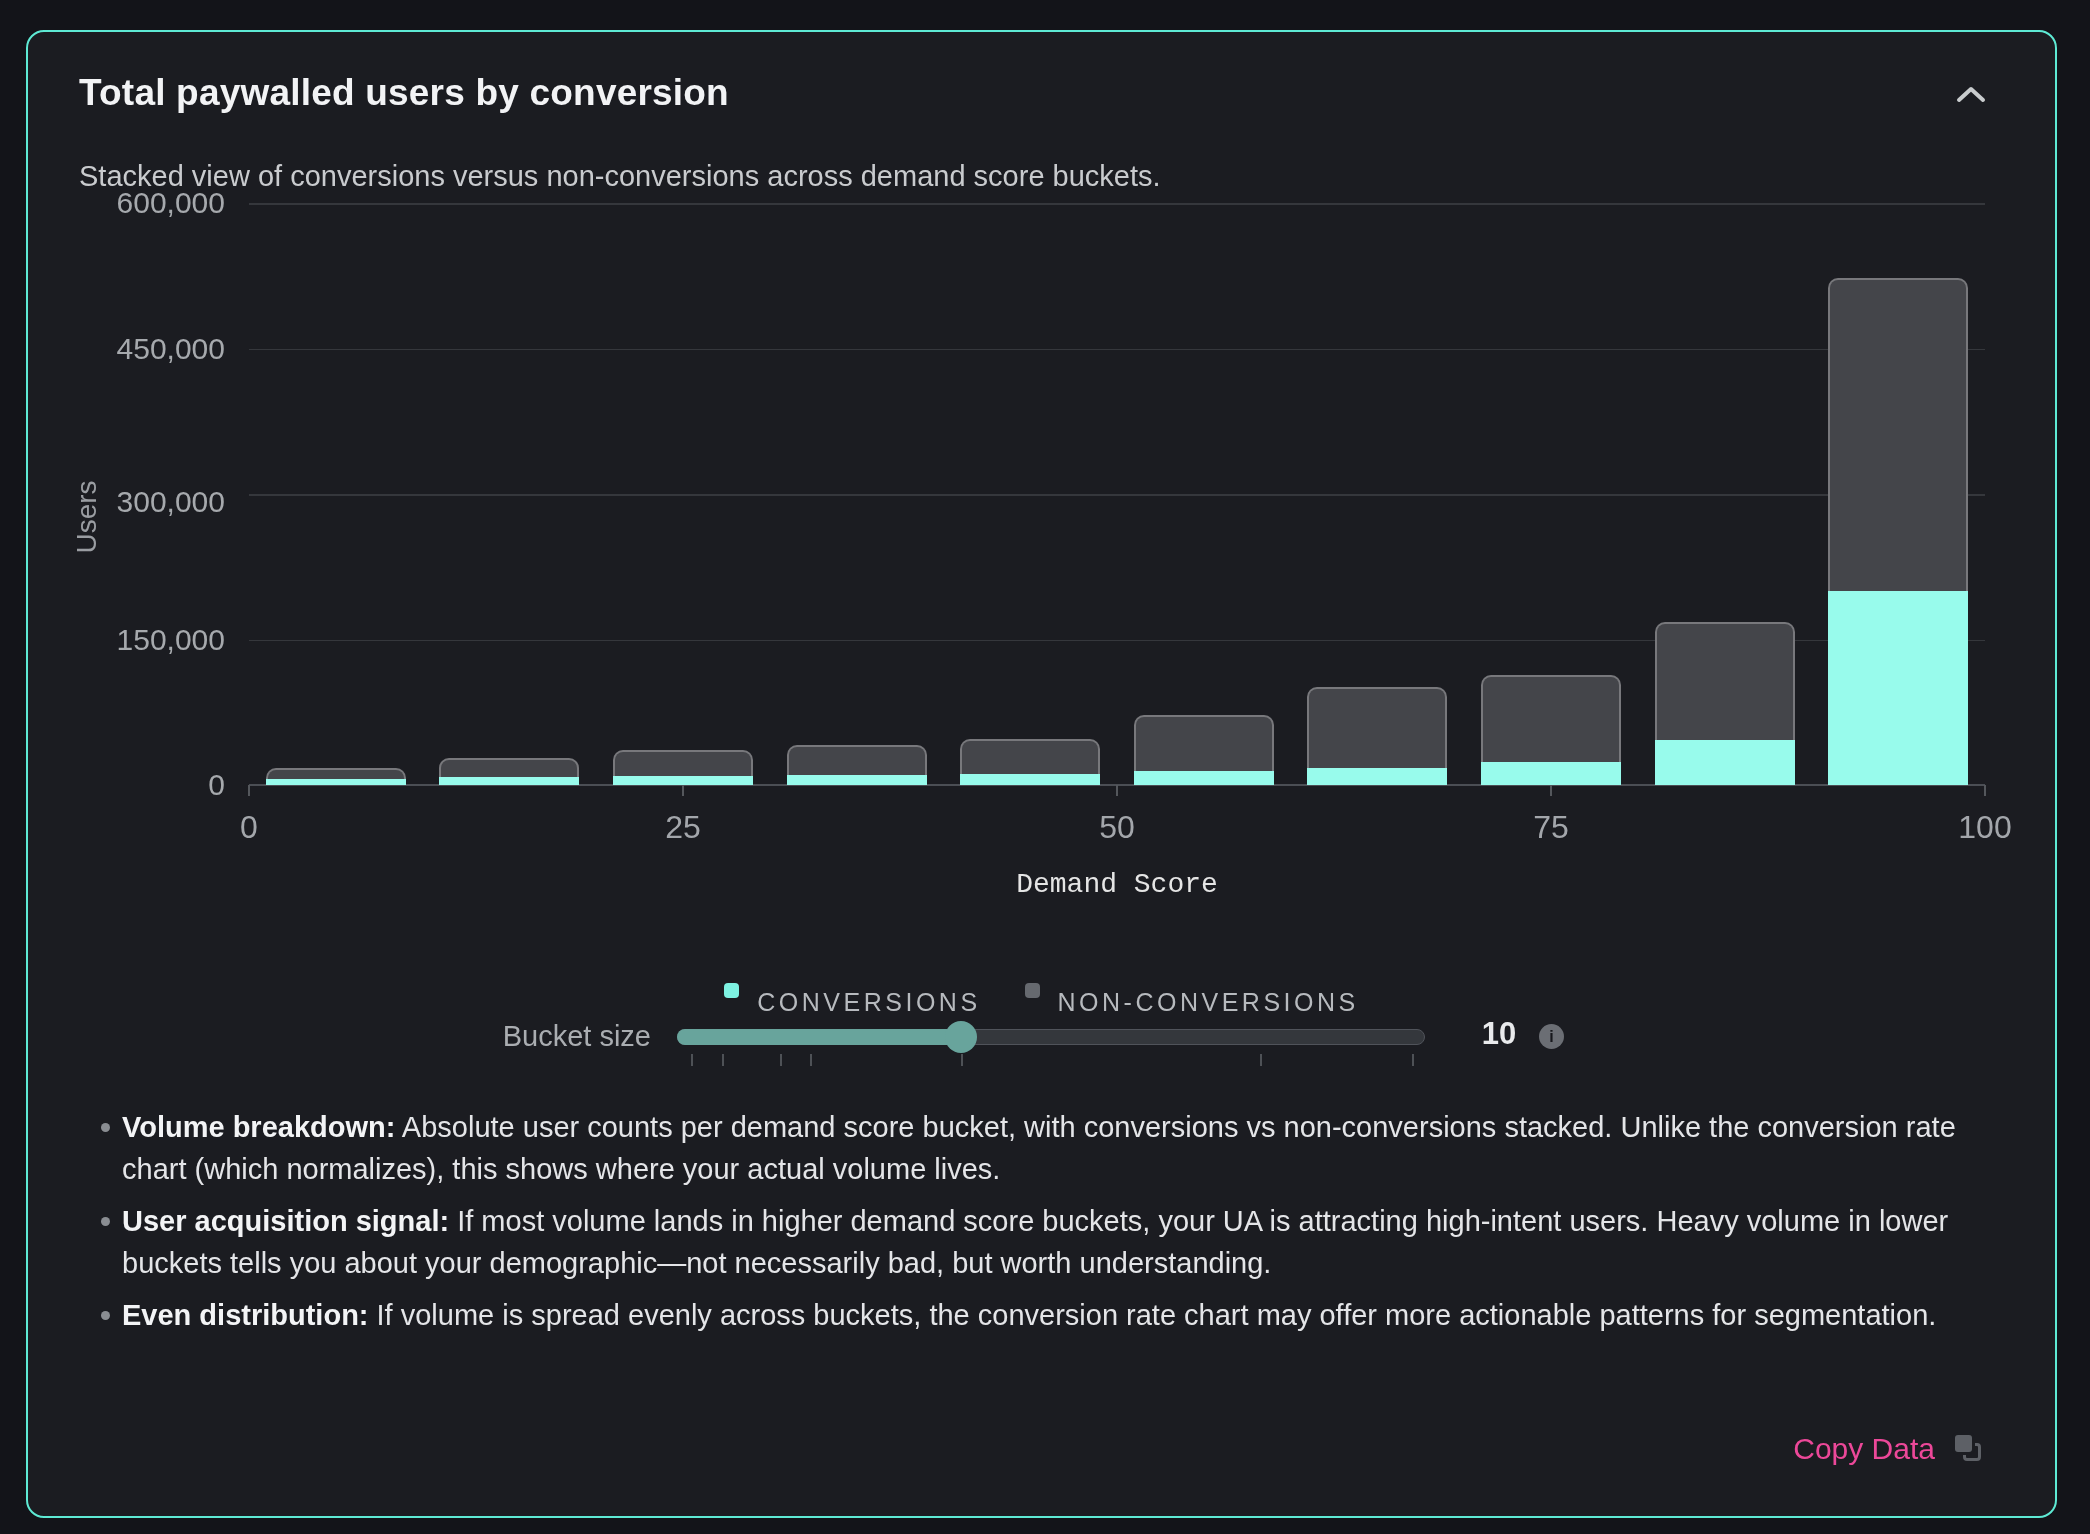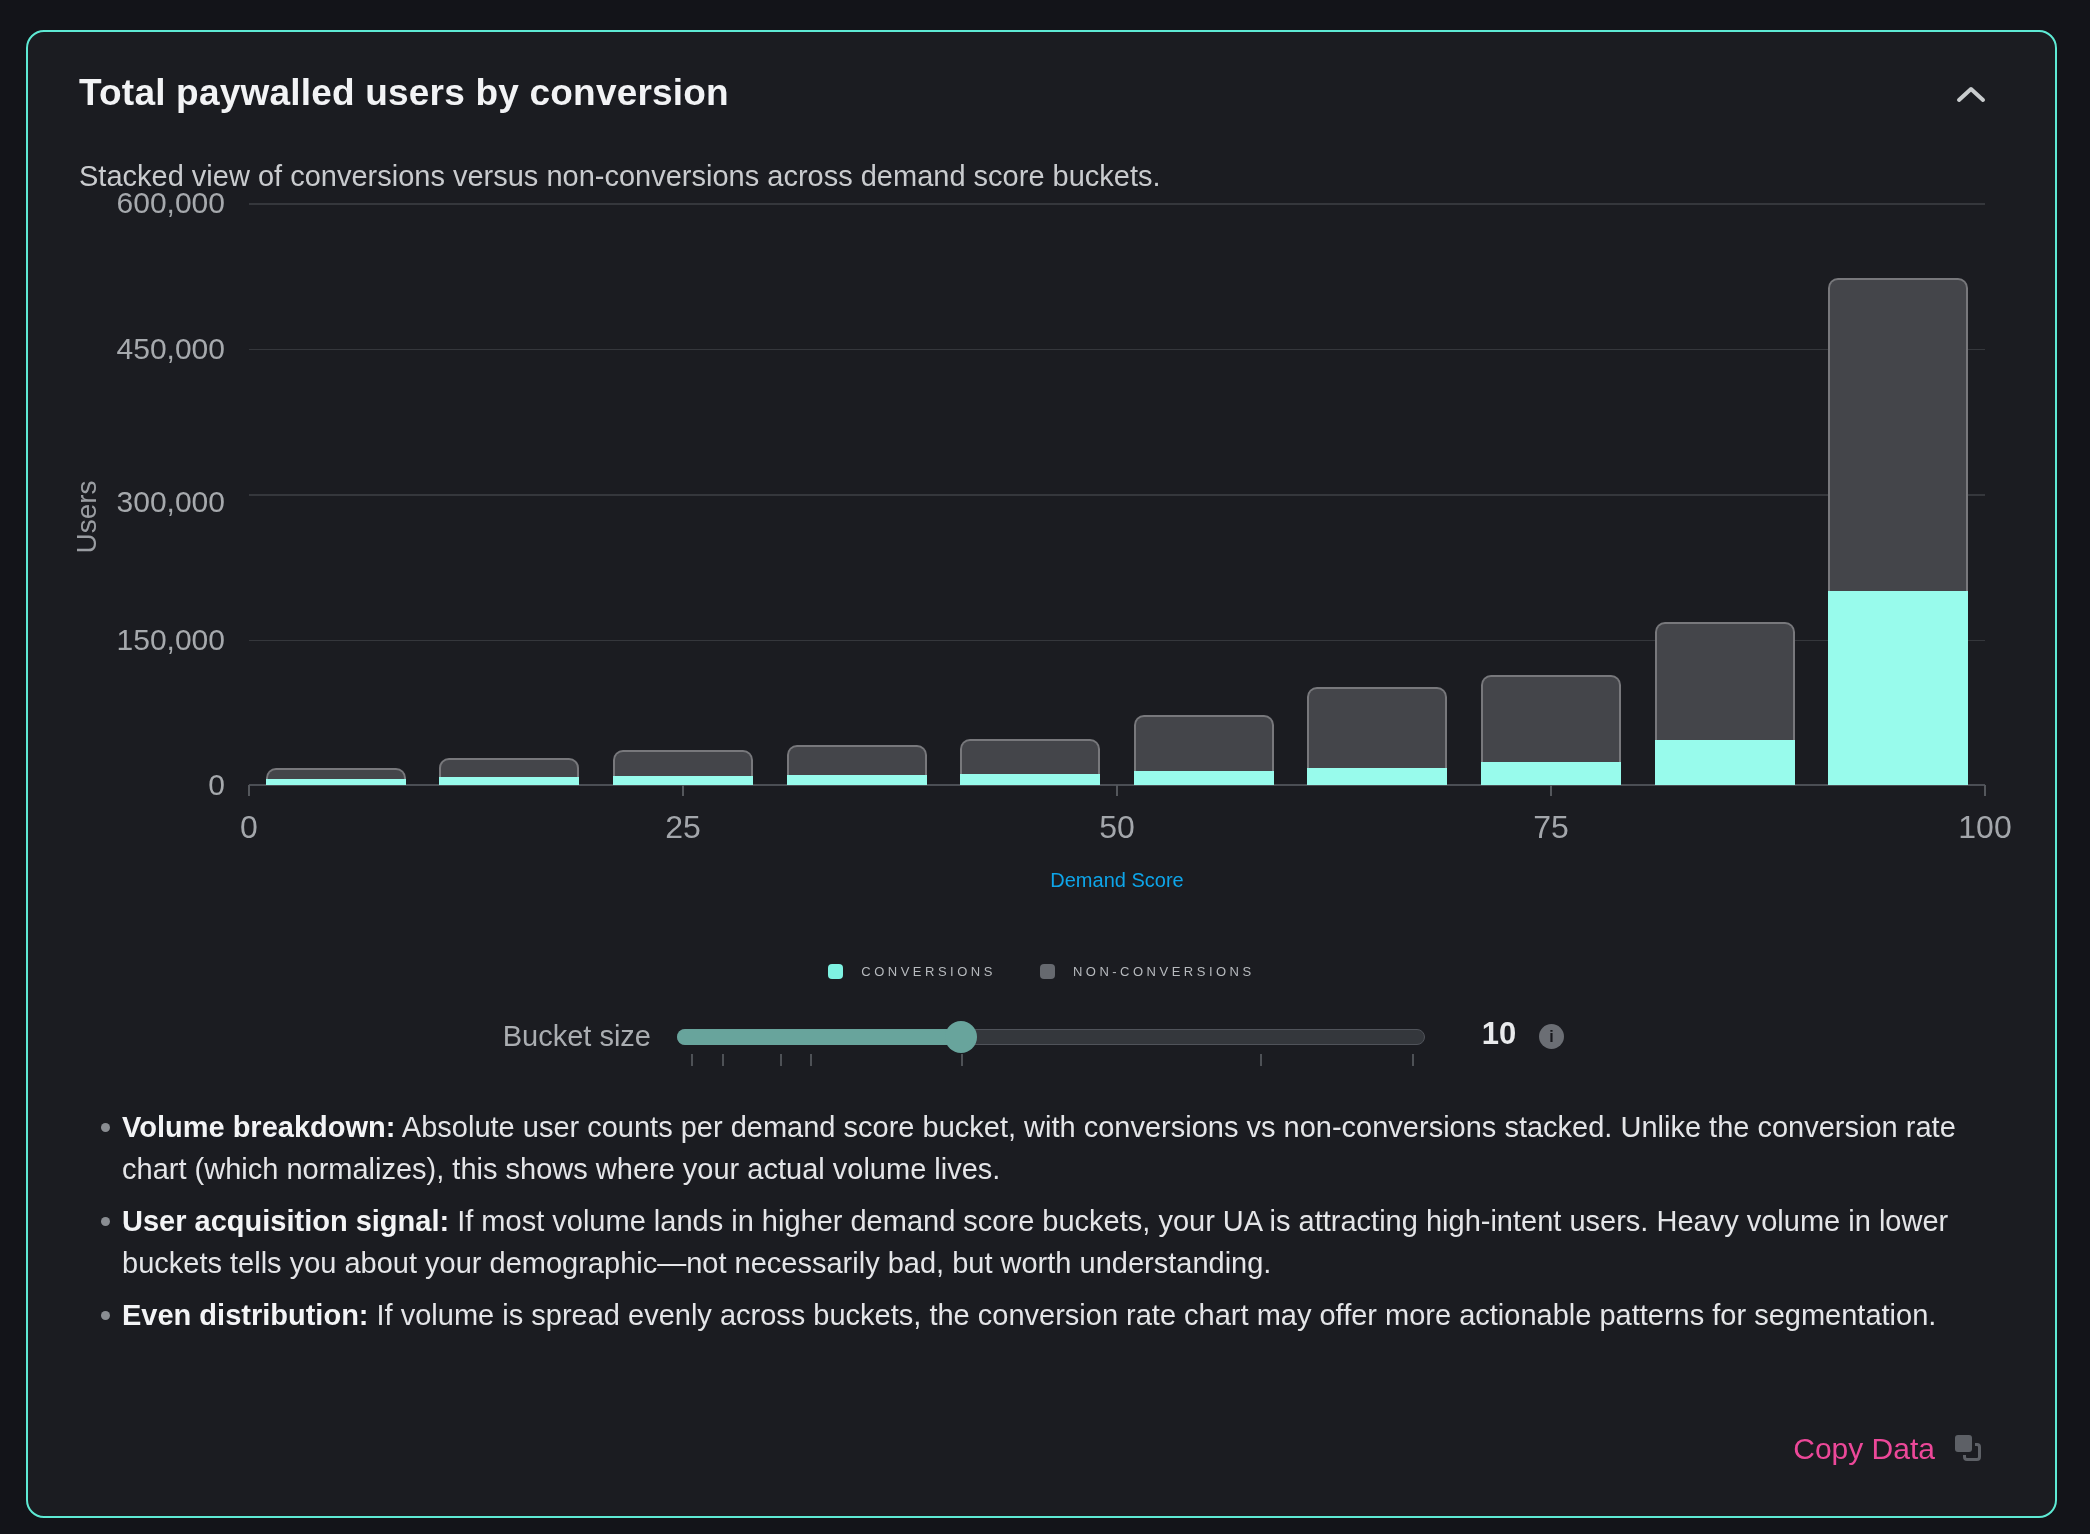--- a/index.html
+++ b/index.html
@@ -17,35 +17,35 @@
   
   .plot{position:absolute;left:221px;top:171px;width:1736px;height:582px;}
   .gridline{position:absolute;left:0;width:100%;height:1.5px;background:#35373c;}
   .baseline{position:absolute;left:0;bottom:-1px;width:100%;height:2px;background:#4b4e54;}
   .y-tick-label{position:absolute;right:calc(100% + 24px);width:220px;text-align:right;
                 transform:translateY(-50%);font-size:30px;color:#a6a9ad;}
   .x-tick{position:absolute;top:100%;width:2px;height:11px;background:#54575c;transform:translateX(-50%);}
   .x-tick-label{position:absolute;top:calc(100% + 24px);transform:translateX(-50%);
                 font-size:32px;color:#a3a6ab;}
   .x-axis-title{position:absolute;top:calc(100% + 84px);left:50%;transform:translateX(-50%);
-                font-size:20px;color:#0ea5e9;}
+                font-size:28px;color:#e5e5e5;font-family:Liberation Mono, monospace;}
   .y-axis-title{position:absolute;left:-162px;top:54%;width:max-content;
                 transform:translate(-50%,-50%) rotate(-90deg);font-size:28px;color:#9a9da2;}
   .bar{position:absolute;bottom:0;width:140px;display:flex;flex-direction:column;
        justify-content:flex-end;}
   .seg{width:100%;}
   .seg.non{border:2px solid rgba(255,255,255,.28);border-bottom:none;
            border-radius:10px 10px 0 0;}
 
   
   .legend{position:absolute;left:0;top:932px;width:100%;display:flex;justify-content:center;
           align-items:center;gap:44px;}
   .legend-item{display:flex;align-items:center;gap:18px;}
   .legend-swatch{width:15px;height:15px;border-radius:4px;}
-  .legend-label{font-size:13px;letter-spacing:3.5px;color:#b7babe;font-weight:500;}
+  .legend-label{font-size:25px;letter-spacing:3.5px;color:#b7babe;font-weight:500;margin-top:24px;}
 
   
   .slider-label{position:absolute;left:323px;top:988px;width:300px;text-align:right;
                 font-size:29px;color:#aaadb1;}
   .slider{position:absolute;left:649px;top:997px;width:748px;height:16px;}
   .slider-track{position:absolute;inset:0;background:#34373c;border:1.5px solid #50535a;
                 border-radius:8px;}
   .slider-fill{position:absolute;left:0;top:0;height:16px;width:286px;background:#68a49c;
                border-radius:8px;}
   .slider-thumb{position:absolute;left:903px;top:989px;width:32px;height:32px;border-radius:50%;

